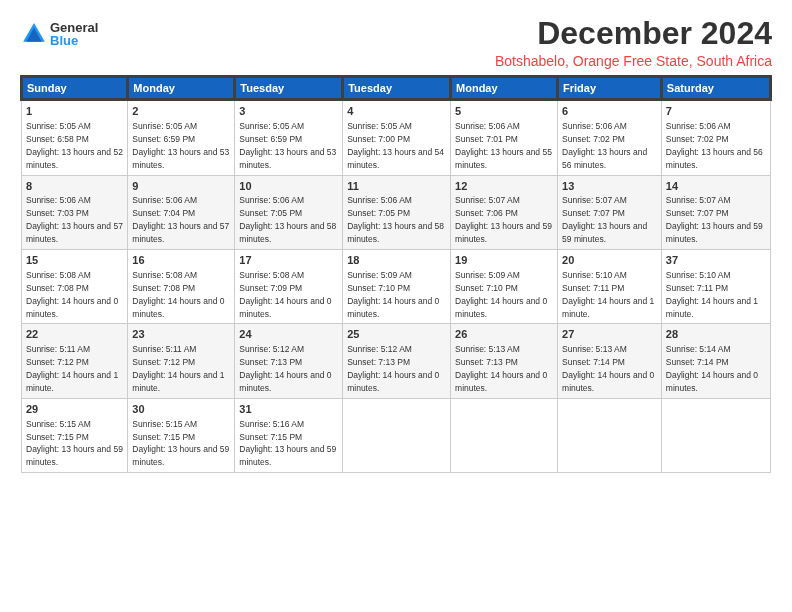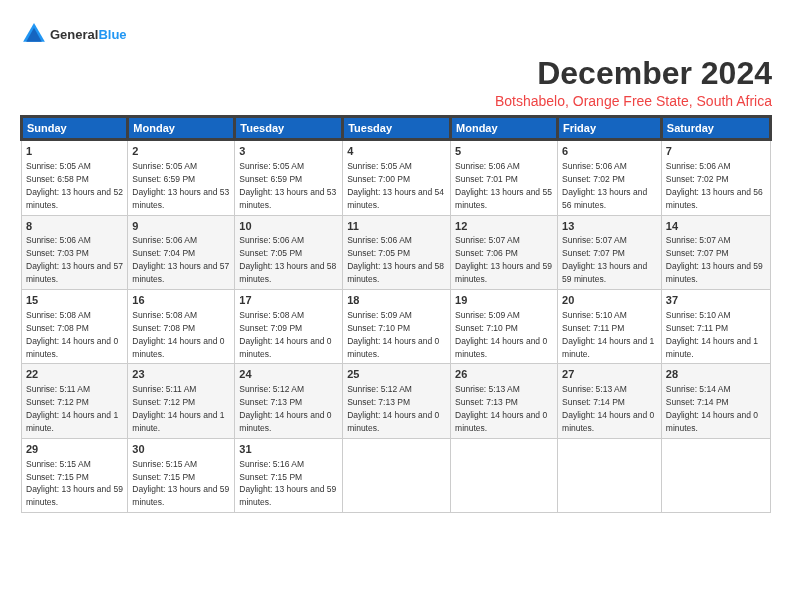--- a/index.html
+++ b/index.html
@@ -23,21 +23,21 @@
       margin-bottom: 6px;
     }
     .logo {
       display: flex;
       align-items: center;
       gap: 2px;
       margin-top: 4px;
     }
     .logo-text {
       display: flex;
-      flex-direction: row;
+      flex-direction: column;
       line-height: 1;
     }
     .logo-general {
       font-size: 13px;
       font-weight: bold;
       color: #333;
     }
     .logo-blue {
       font-size: 13px;
       font-weight: bold;
@@ -48,21 +48,20 @@
       height: 28px;
     }
     .title-area {
       text-align: right;
     }
     .main-title {
       font-size: 32px;
       font-weight: bold;
       color: #333;
       line-height: 1.1;
-      margin-top: 40px;
     }
     .subtitle {
       font-size: 14px;
       color: #ef4444;
       margin-top: 2px;
       text-align: right;
     }
     table {
       width: 100%;
       border-collapse: collapse;

